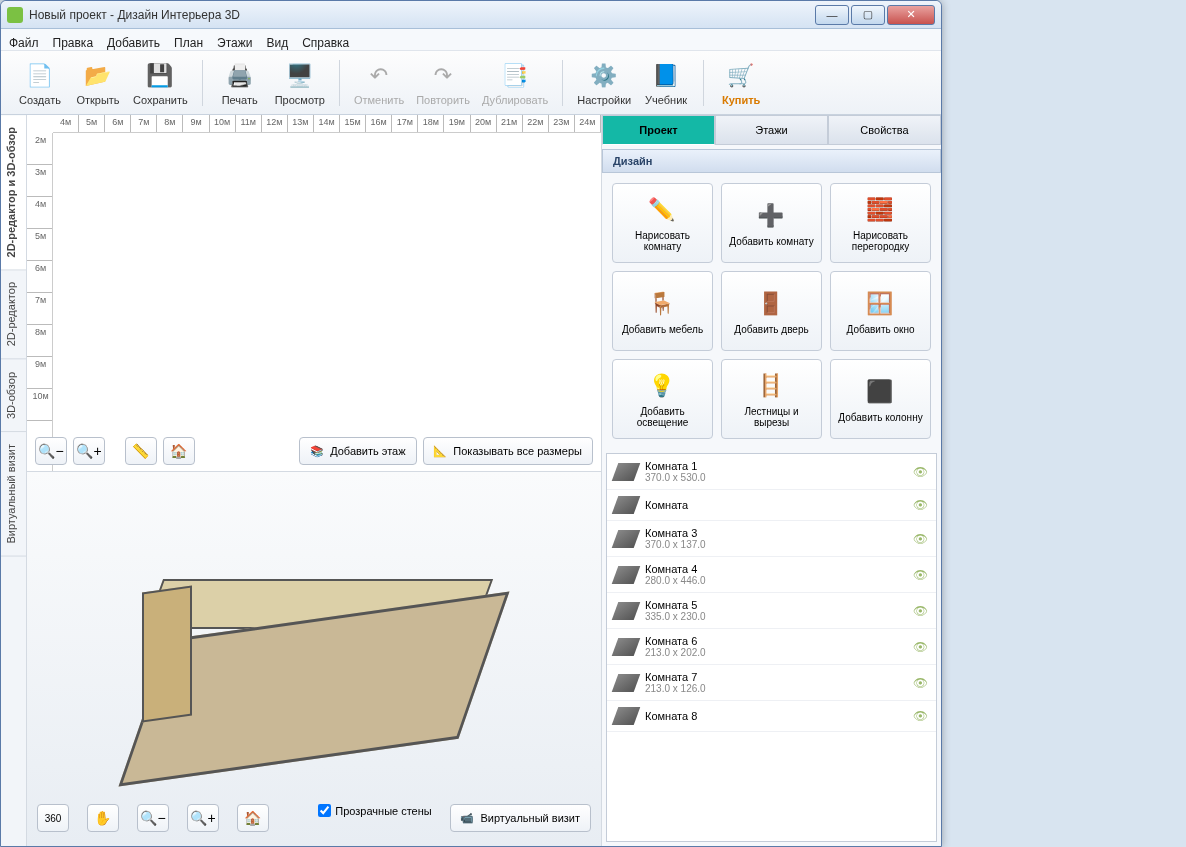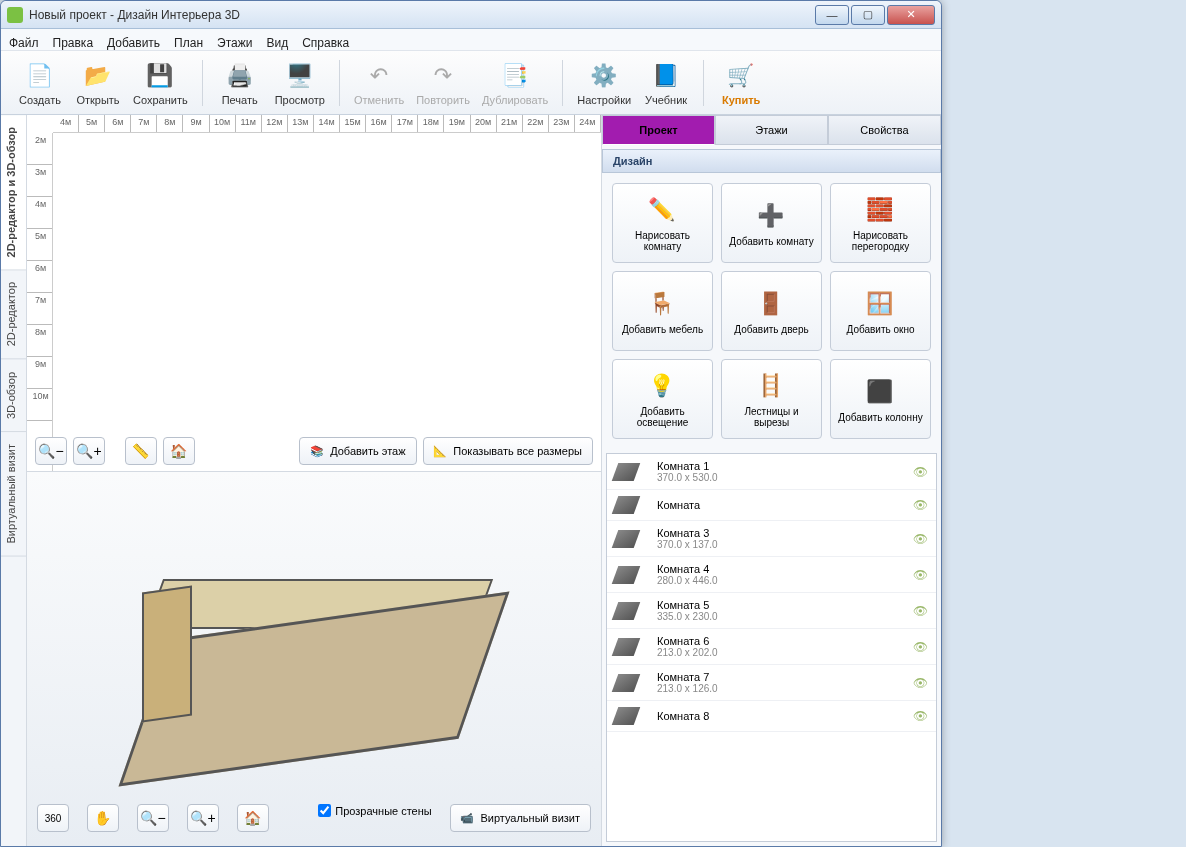--- a/index.html
+++ b/index.html
@@ -39,27 +39,27 @@
 .preview3d { flex: 1; background: linear-gradient(#fafbfc,#e8edf3); position: relative; display: flex; align-items: center; justify-content: center; border-top: 1px solid #d4dae2; }
 .iso-house { width: 420px; height: 260px; position: relative; }
 .iso-floor { position: absolute; top: 90px; left: 40px; width: 340px; height: 140px; background: #c9b896; transform: skewY(-8deg) skewX(-20deg); border: 3px solid #555; }
 .iso-wall1 { position: absolute; top: 50px; left: 50px; width: 330px; height: 50px; background: #dcd0a8; border: 2px solid #555; transform: skewX(-20deg); }
 .iso-wall2 { position: absolute; top: 60px; left: 38px; width: 50px; height: 130px; background: #c9b07a; border: 2px solid #555; transform: skewY(-8deg); }
 .bottom-toolbar { position: absolute; bottom: 12px; left: 10px; right: 10px; height: 30px; display: flex; align-items: flex-start; gap: 18px; }
 .chk-label { font-size: 11px; display: flex; align-items: center; gap: 4px; }
 .right-panel { width: 340px; background: #f6f8fb; border-left: 1px solid #d4dae2; display: flex; flex-direction: column; }
 .rp-tabs { display: flex; height: 30px; }
 .rp-tab { flex: 1; border: 1px solid #c4ccd8; background: linear-gradient(#f0f3f8,#dbe2ec); font-size: 11px; display: flex; align-items: center; justify-content: center; cursor: pointer; }
-.rp-tab.active { background: #a21caf; border-bottom: 1px solid #fff; font-weight: 600; }
+.rp-tab.active { background: #14b8a6; border-bottom: 1px solid #fff; font-weight: 600; }
 .section-hdr { height: 24px; background: linear-gradient(#eaf1fb,#d1ddee); border: 1px solid #b8c6d8; padding: 0 10px; font-size: 11px; font-weight: 600; color: #2a4468; display: flex; align-items: center; margin-top: 4px; }
 .design-grid { display: grid; grid-template-columns: repeat(3,1fr); gap: 8px; padding: 10px; }
 .design-btn { height: 80px; border: 1px solid #c4ccd8; border-radius: 4px; background: linear-gradient(#fff,#eef2f7); display: flex; flex-direction: column; align-items: center; justify-content: center; gap: 4px; cursor: pointer; font-size: 10px; text-align: center; padding: 4px; }
 .design-icon { width: 32px; height: 32px; display: flex; align-items: center; justify-content: center; font-size: 22px; }
 .obj-list { flex: 1; overflow-y: auto; background: #fff; border: 1px solid #c4ccd8; margin: 4px; }
-.obj-item { display: flex; align-items: center; gap: 20px; padding: 6px 8px; border-bottom: 1px solid #eef0f4; cursor: pointer; }
+.obj-item { display: flex; align-items: center; gap: 8px; padding: 6px 8px; border-bottom: 1px solid #eef0f4; cursor: pointer; }
 .obj-icon { width: 22px; height: 18px; background: linear-gradient(135deg,#888,#555); transform: skewX(-20deg); }
 .obj-text { flex: 1; font-size: 11px; }
 .obj-text .dim { color: #888; font-size: 10px; }
 .eye { color: #9ab86a; font-size: 12px; }
 .spacer { flex: 1; }
 </style>
 </head>
 <body>
 
 <div class="window">

